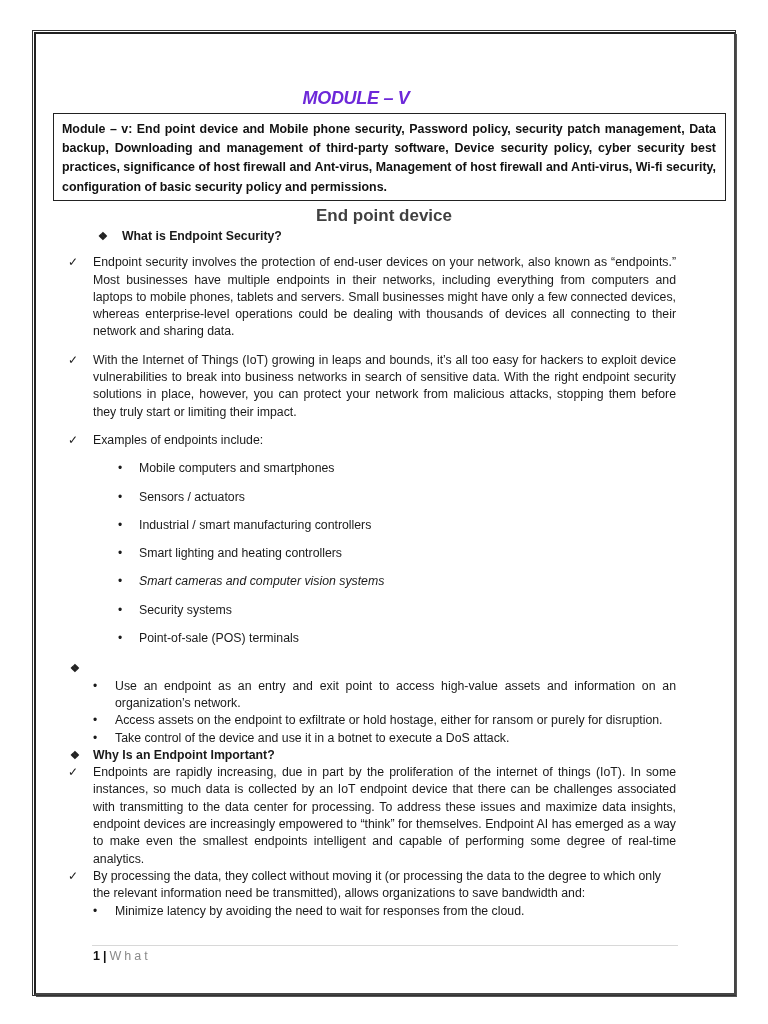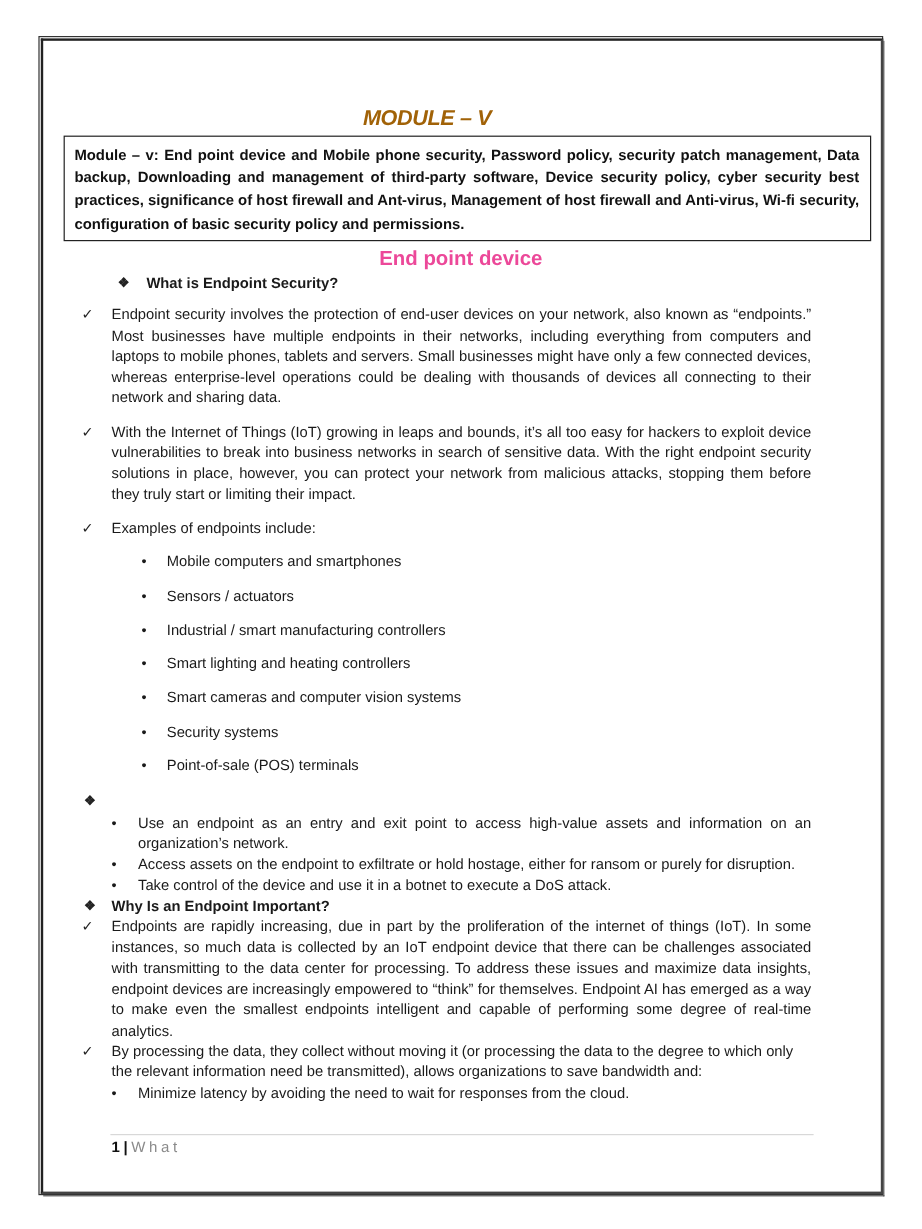--- a/index.html
+++ b/index.html
@@ -16,33 +16,33 @@
       border-top: 2px solid #222; border-left: 2px solid #222;
       border-right: 2px solid #444; border-bottom: 2px solid #444;
       box-sizing: border-box;
     }
     .page-border-shadow {
       position: absolute; left: 36px; top: 34px; width: 701px; height: 963px;
       border-right: 1px solid #555; border-bottom: 1px solid #555; box-sizing: border-box;
     }
     .module-title {
       position: absolute; left: 0; width: 712px; top: 88px; text-align: center;
-      font-weight: bold; font-style: italic; font-size: 18px; color: #a16207;
+      font-weight: bold; font-style: italic; font-size: 18px; color: #6d28d9;
       letter-spacing: -0.3px;
     }
     .syllabus-box {
       position: absolute; left: 53px; top: 113px; width: 673px; height: 88px;
       border: 1.5px solid #222; box-sizing: border-box;
       padding: 6px 9px 0 8px;
       font-weight: bold; font-size: 12.4px; line-height: 19.2px;
       text-align: justify; color: #111;
     }
     .section-title {
       position: absolute; left: 0; width: 768px; top: 206px; text-align: center;
-      font-weight: bold; font-size: 17px; color: #ec4899;
+      font-weight: bold; font-size: 17px; color: #404040;
     }
     .content {
       position: absolute; left: 62px; top: 228px; width: 614px;
       font-size: 12.3px; line-height: 17.3px; color: #1a1a1a;
     }
     .q-head {
       display: flex; align-items: center; font-weight: bold; margin: 0;
     }
     .diamond {
       display: inline-block; width: 22px; text-align: center; font-size: 11px; color: #222;
@@ -117,21 +117,21 @@
     <li style="margin-bottom:11px;">
         <span class="dot">•</span>
         <span class="dot-text" style="padding-left:8px;">Industrial / smart manufacturing controllers</span>
       </li>
     <li style="margin-bottom:11px;">
         <span class="dot">•</span>
         <span class="dot-text" style="padding-left:8px;">Smart lighting and heating controllers</span>
       </li>
     <li style="margin-bottom:11px;">
         <span class="dot">•</span>
-        <span class="dot-text" style="padding-left:8px;">Smart cameras and computer vision systems</span>
+        <span class="dot-text" style="padding-left:8px;font-style:italic;">Smart cameras and computer vision systems</span>
       </li>
     <li style="margin-bottom:11px;">
         <span class="dot">•</span>
         <span class="dot-text" style="padding-left:8px;">Security systems</span>
       </li>
     <li style="margin-bottom:13px;">
         <span class="dot">•</span>
         <span class="dot-text" style="padding-left:8px;">Point-of-sale (POS) terminals</span>
       </li>
   </ul>

